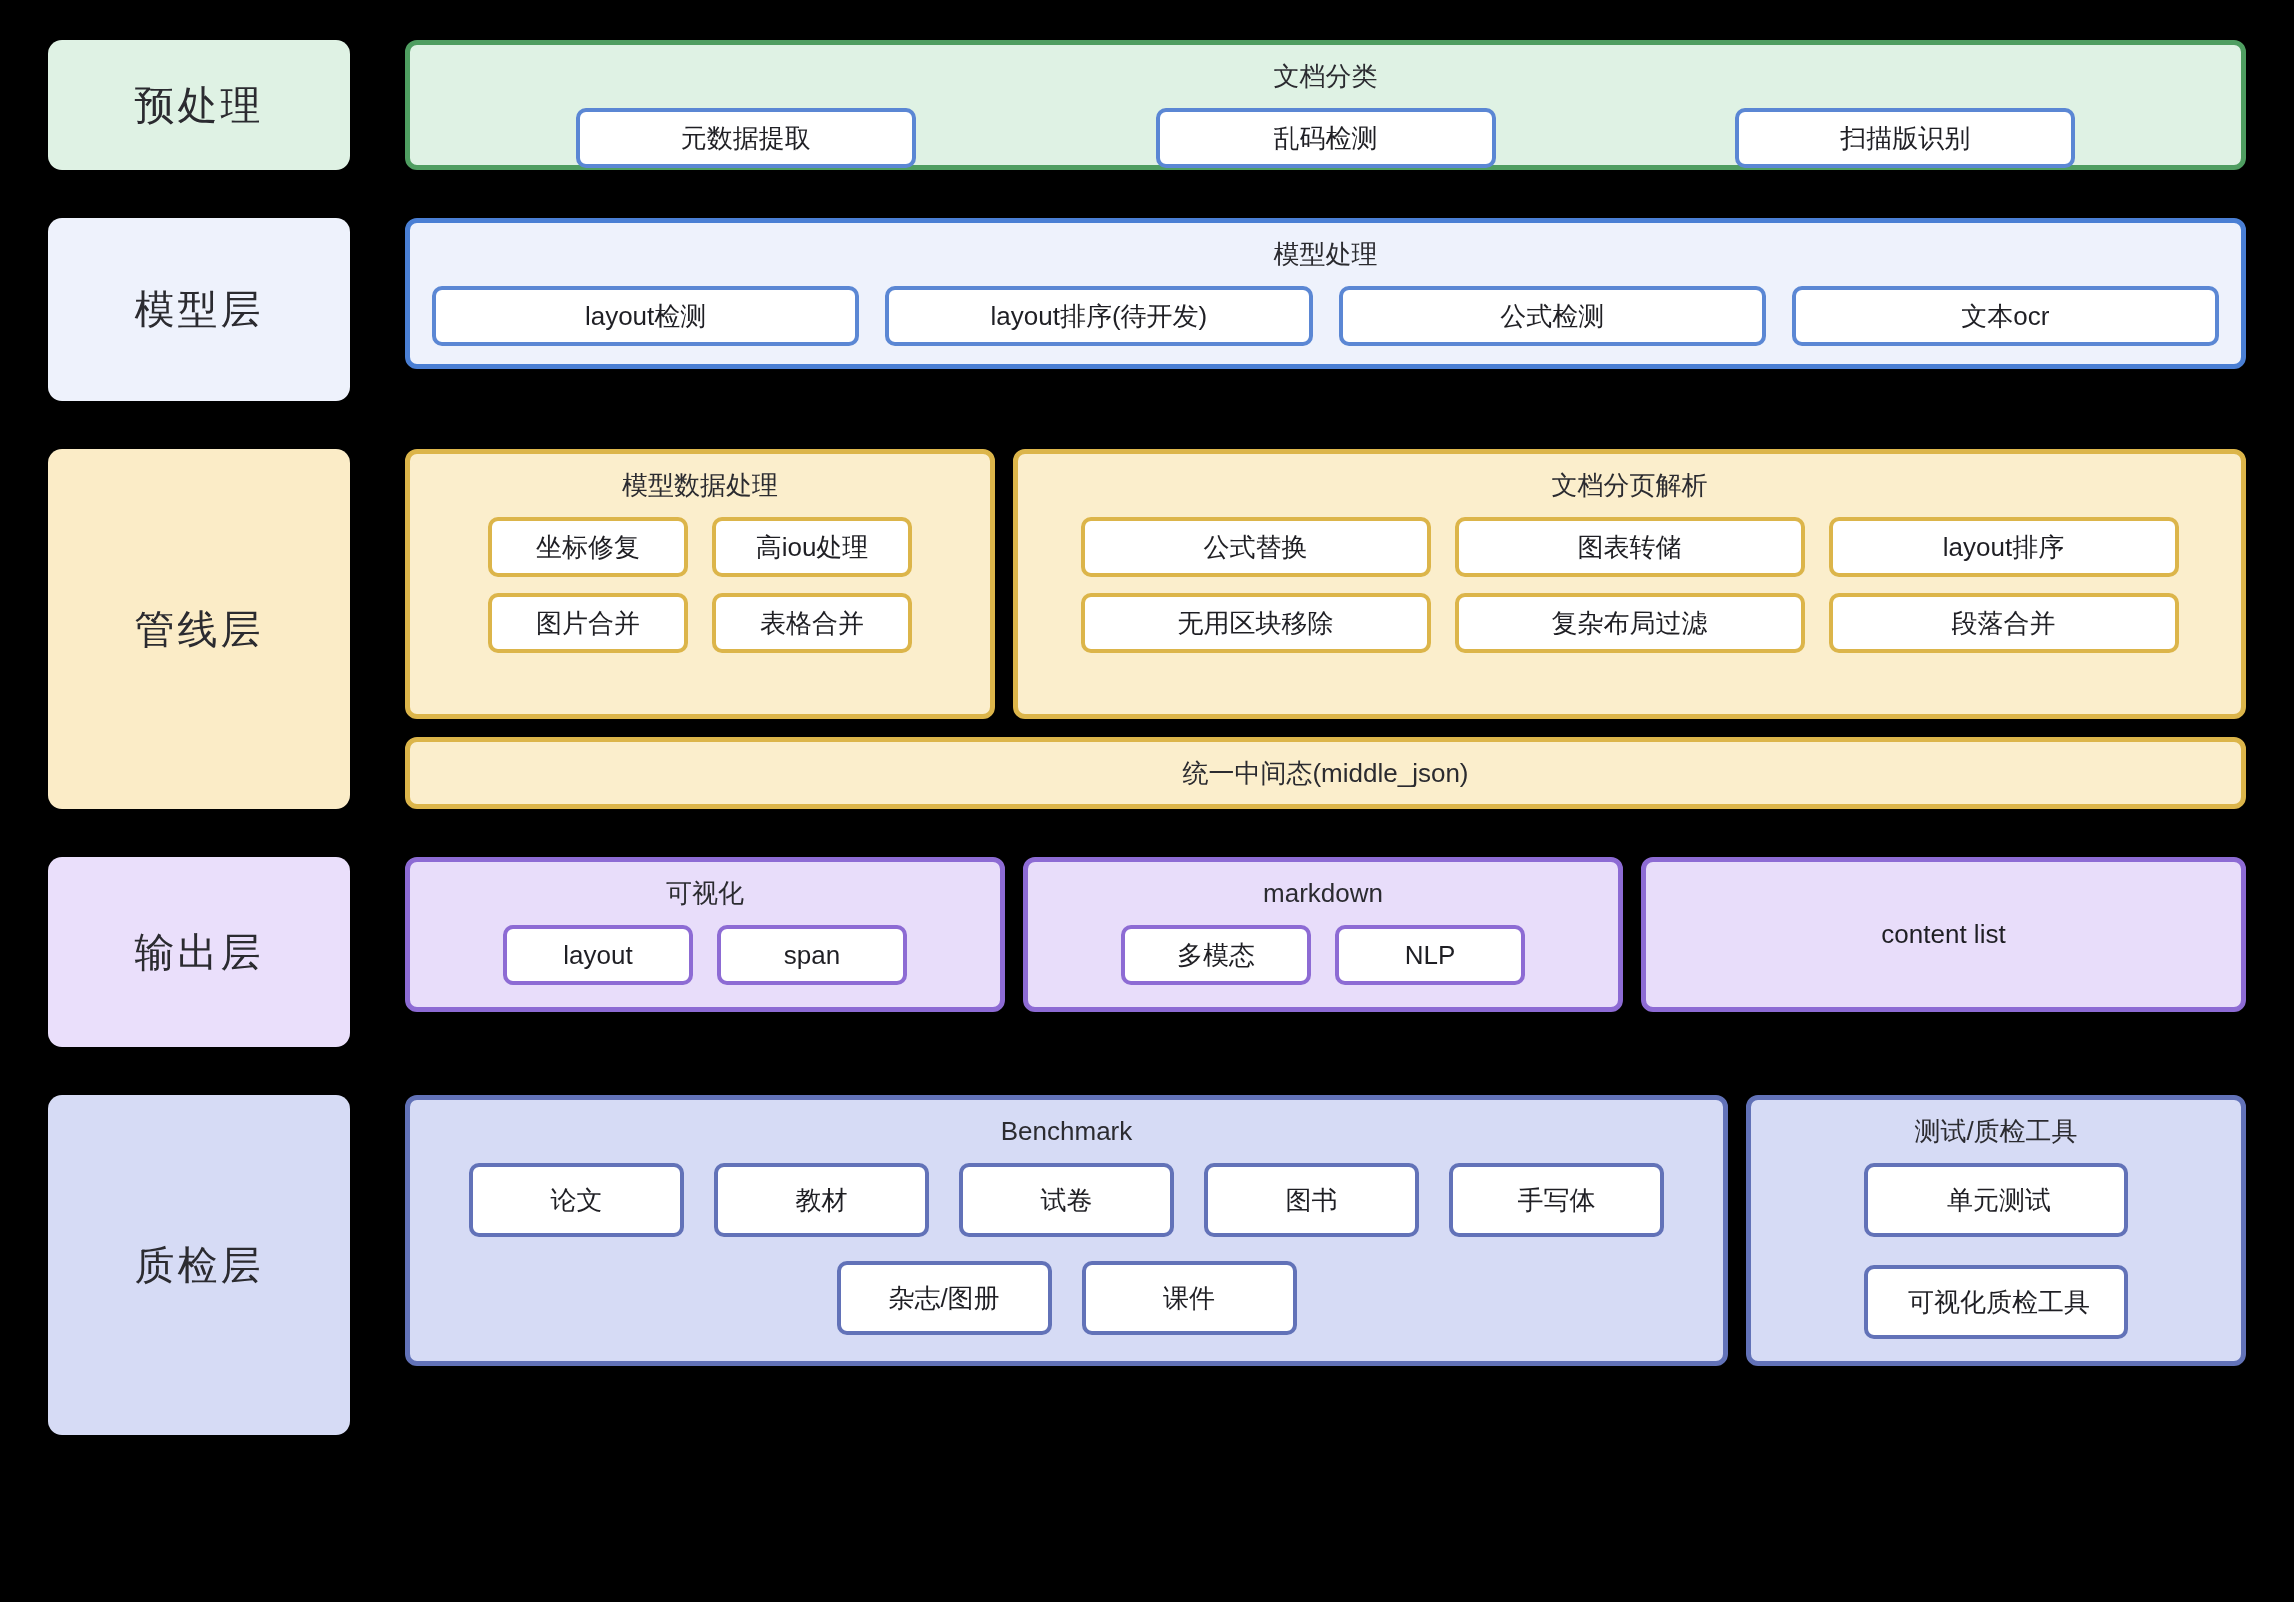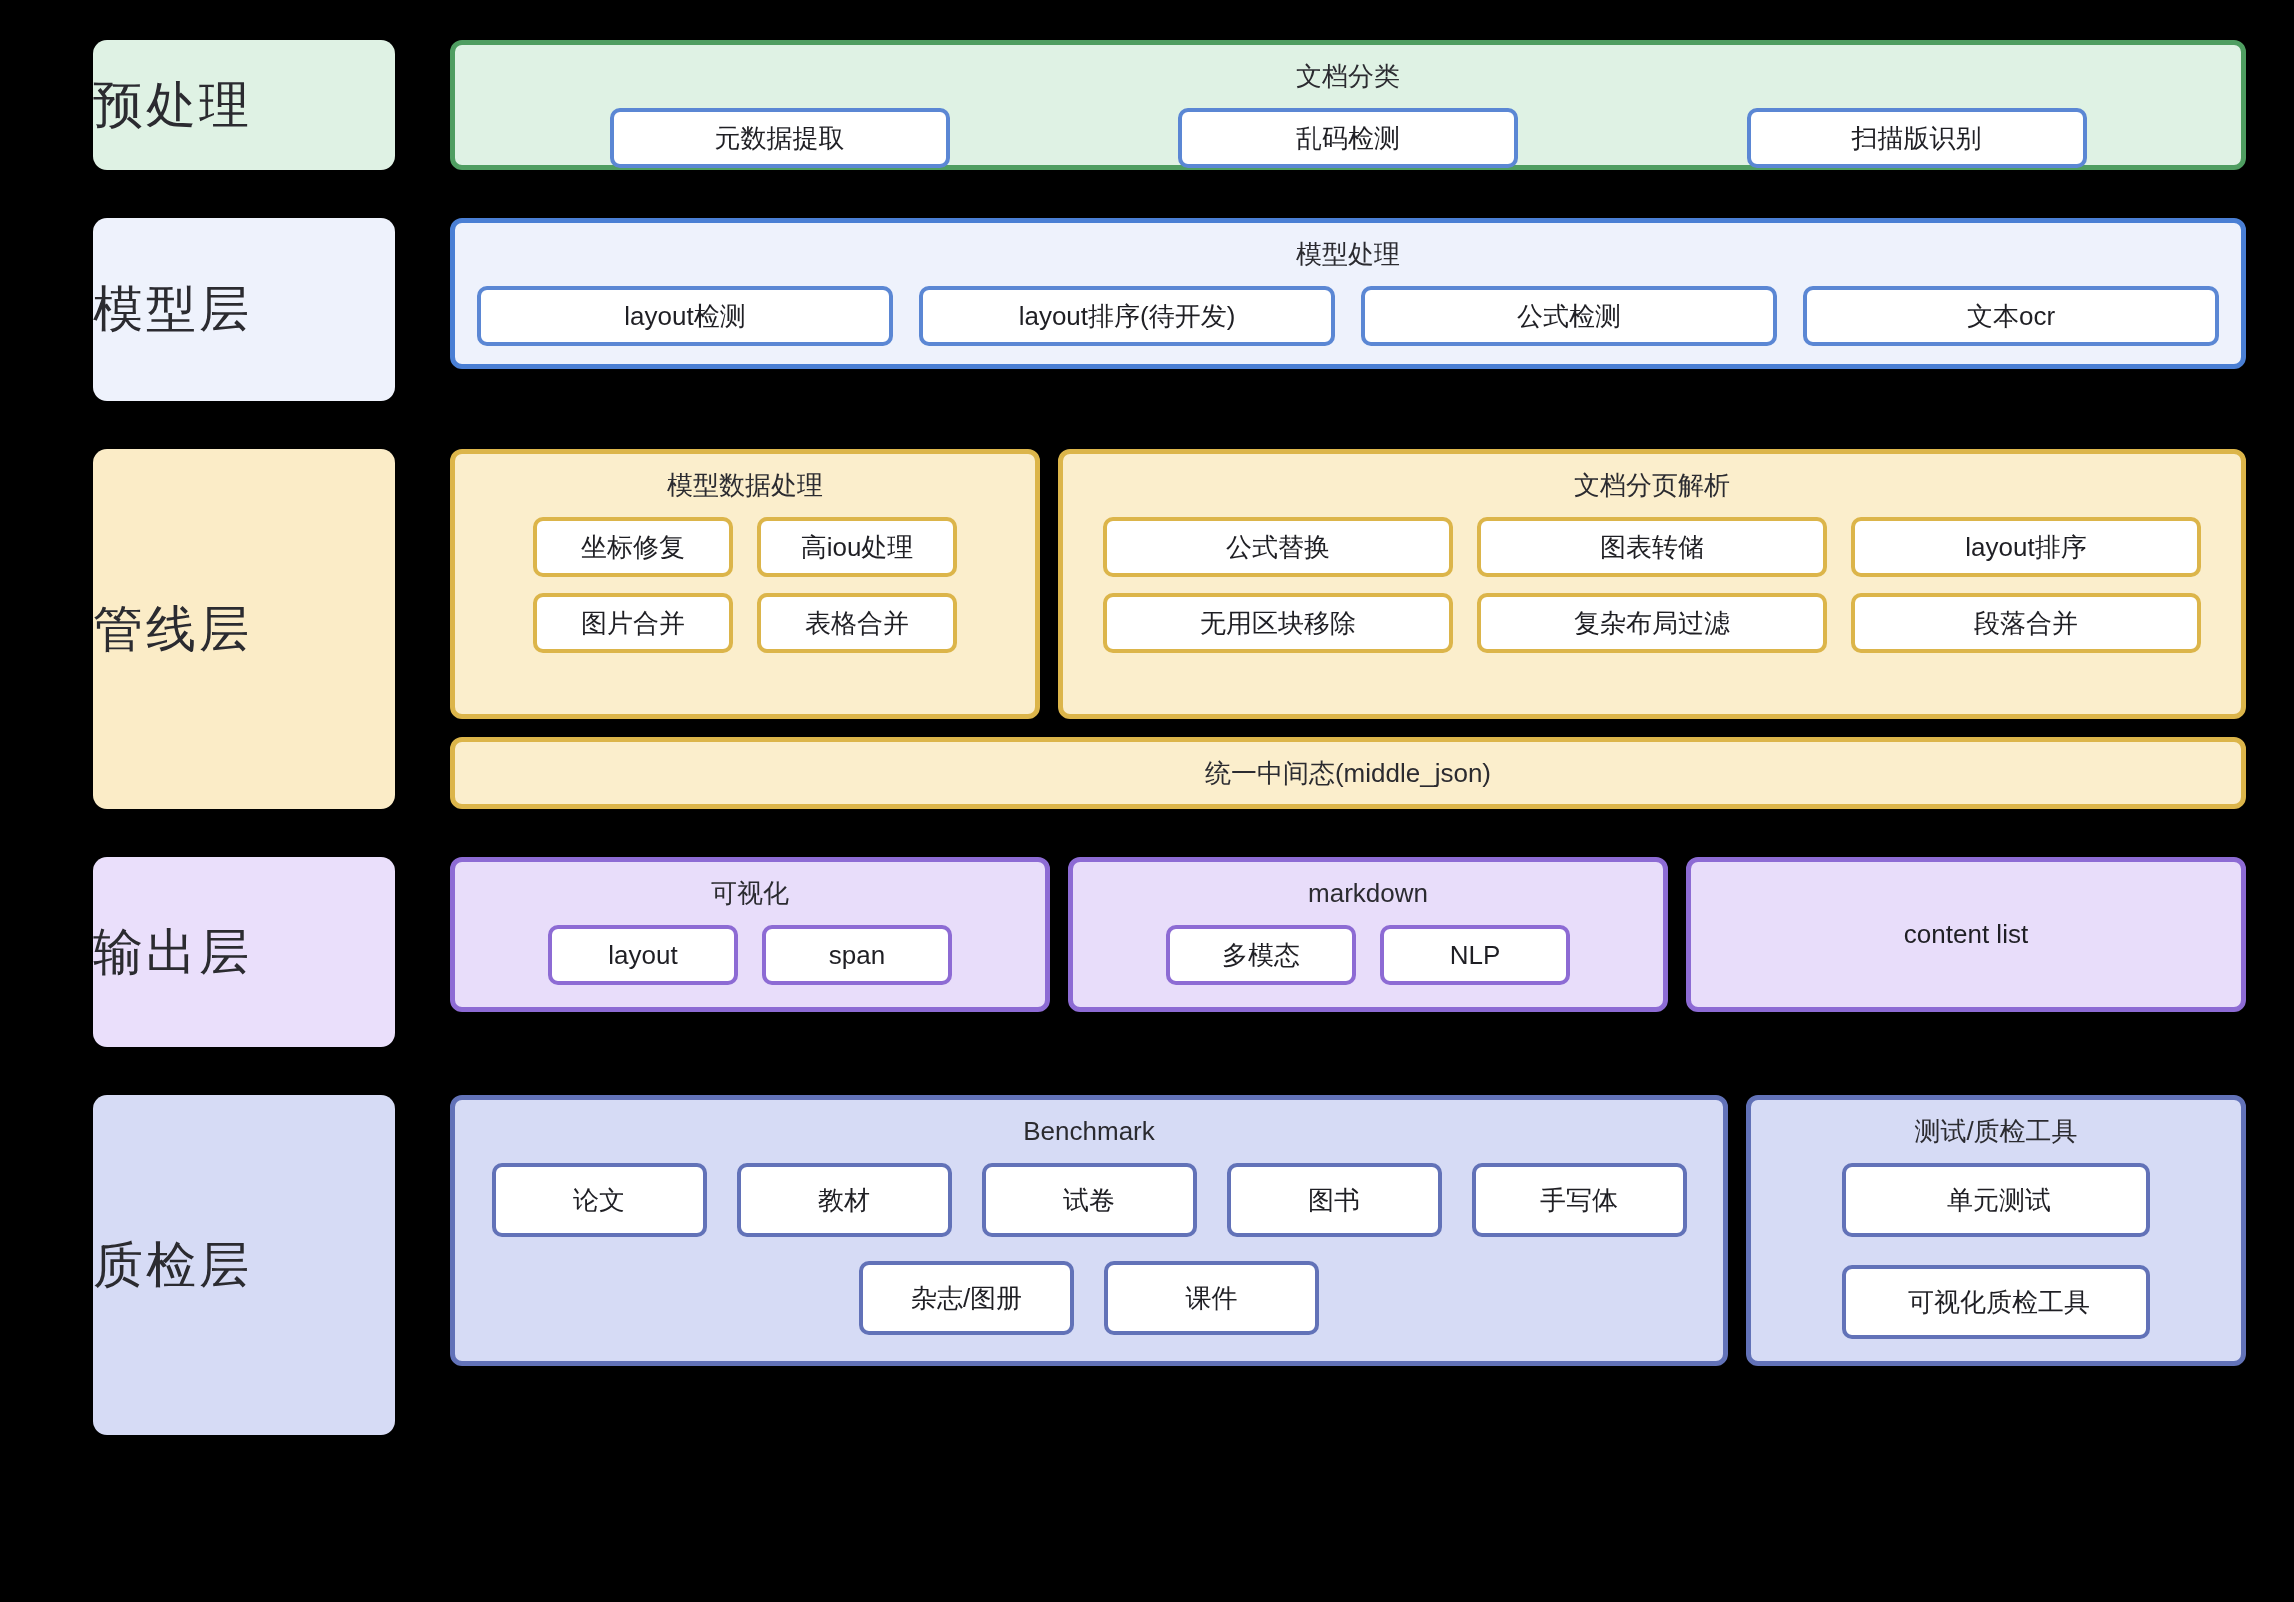--- a/index.html
+++ b/index.html
@@ -24,26 +24,25 @@
     display: flex;
     align-items: stretch;
     gap: 55px;
   }
 
   .layer-label {
     flex: 0 0 302px;
     border-radius: 14px;
     display: flex;
     align-items: center;
-    justify-content: flex-start;
+    justify-content: center;
     color: #2b2b30;
-    font-size: 50px;
+    font-size: 40px;
     letter-spacing: 3px;
     font-weight: 400;
-    margin-left: 45px;
   }
 
   .layer-body {
     flex: 1 1 auto;
     display: flex;
     flex-direction: column;
     gap: 18px;
   }
 
   .group-row {
@@ -163,21 +162,21 @@
   .row-out .grp-md  { flex: 0 0 600px; }
   .row-out .box-cl  { flex: 1 1 auto; }
   .row-out .chip { width: 190px; }
 
   .row-qc    { height: 340px; }
   .row-qc .layer-label { height: 340px; }
   .row-qc .grp-bench { flex: 1 1 auto; }
   .row-qc .grp-tools { flex: 0 0 500px; }
   .row-qc .grp-bench .chip { width: 215px; height: 74px; }
   .row-qc .grp-bench .group-grid { gap: 24px 30px; align-items: center; }
-  .row-qc .grp-tools .chip { width: 308px; height: 74px; padding-left: 24px; }
+  .row-qc .grp-tools .chip { width: 264px; height: 74px; padding-left: 24px; }
   .row-qc .grp-tools .group-grid { gap: 28px; flex-direction: column; align-items: center; }
 </style>
 </head>
 <body>
 
 <div id="diagram">
 
   <div class="layer-row row-pre">
     <div class="layer-label label-pre">
       <span>预处理</span>

